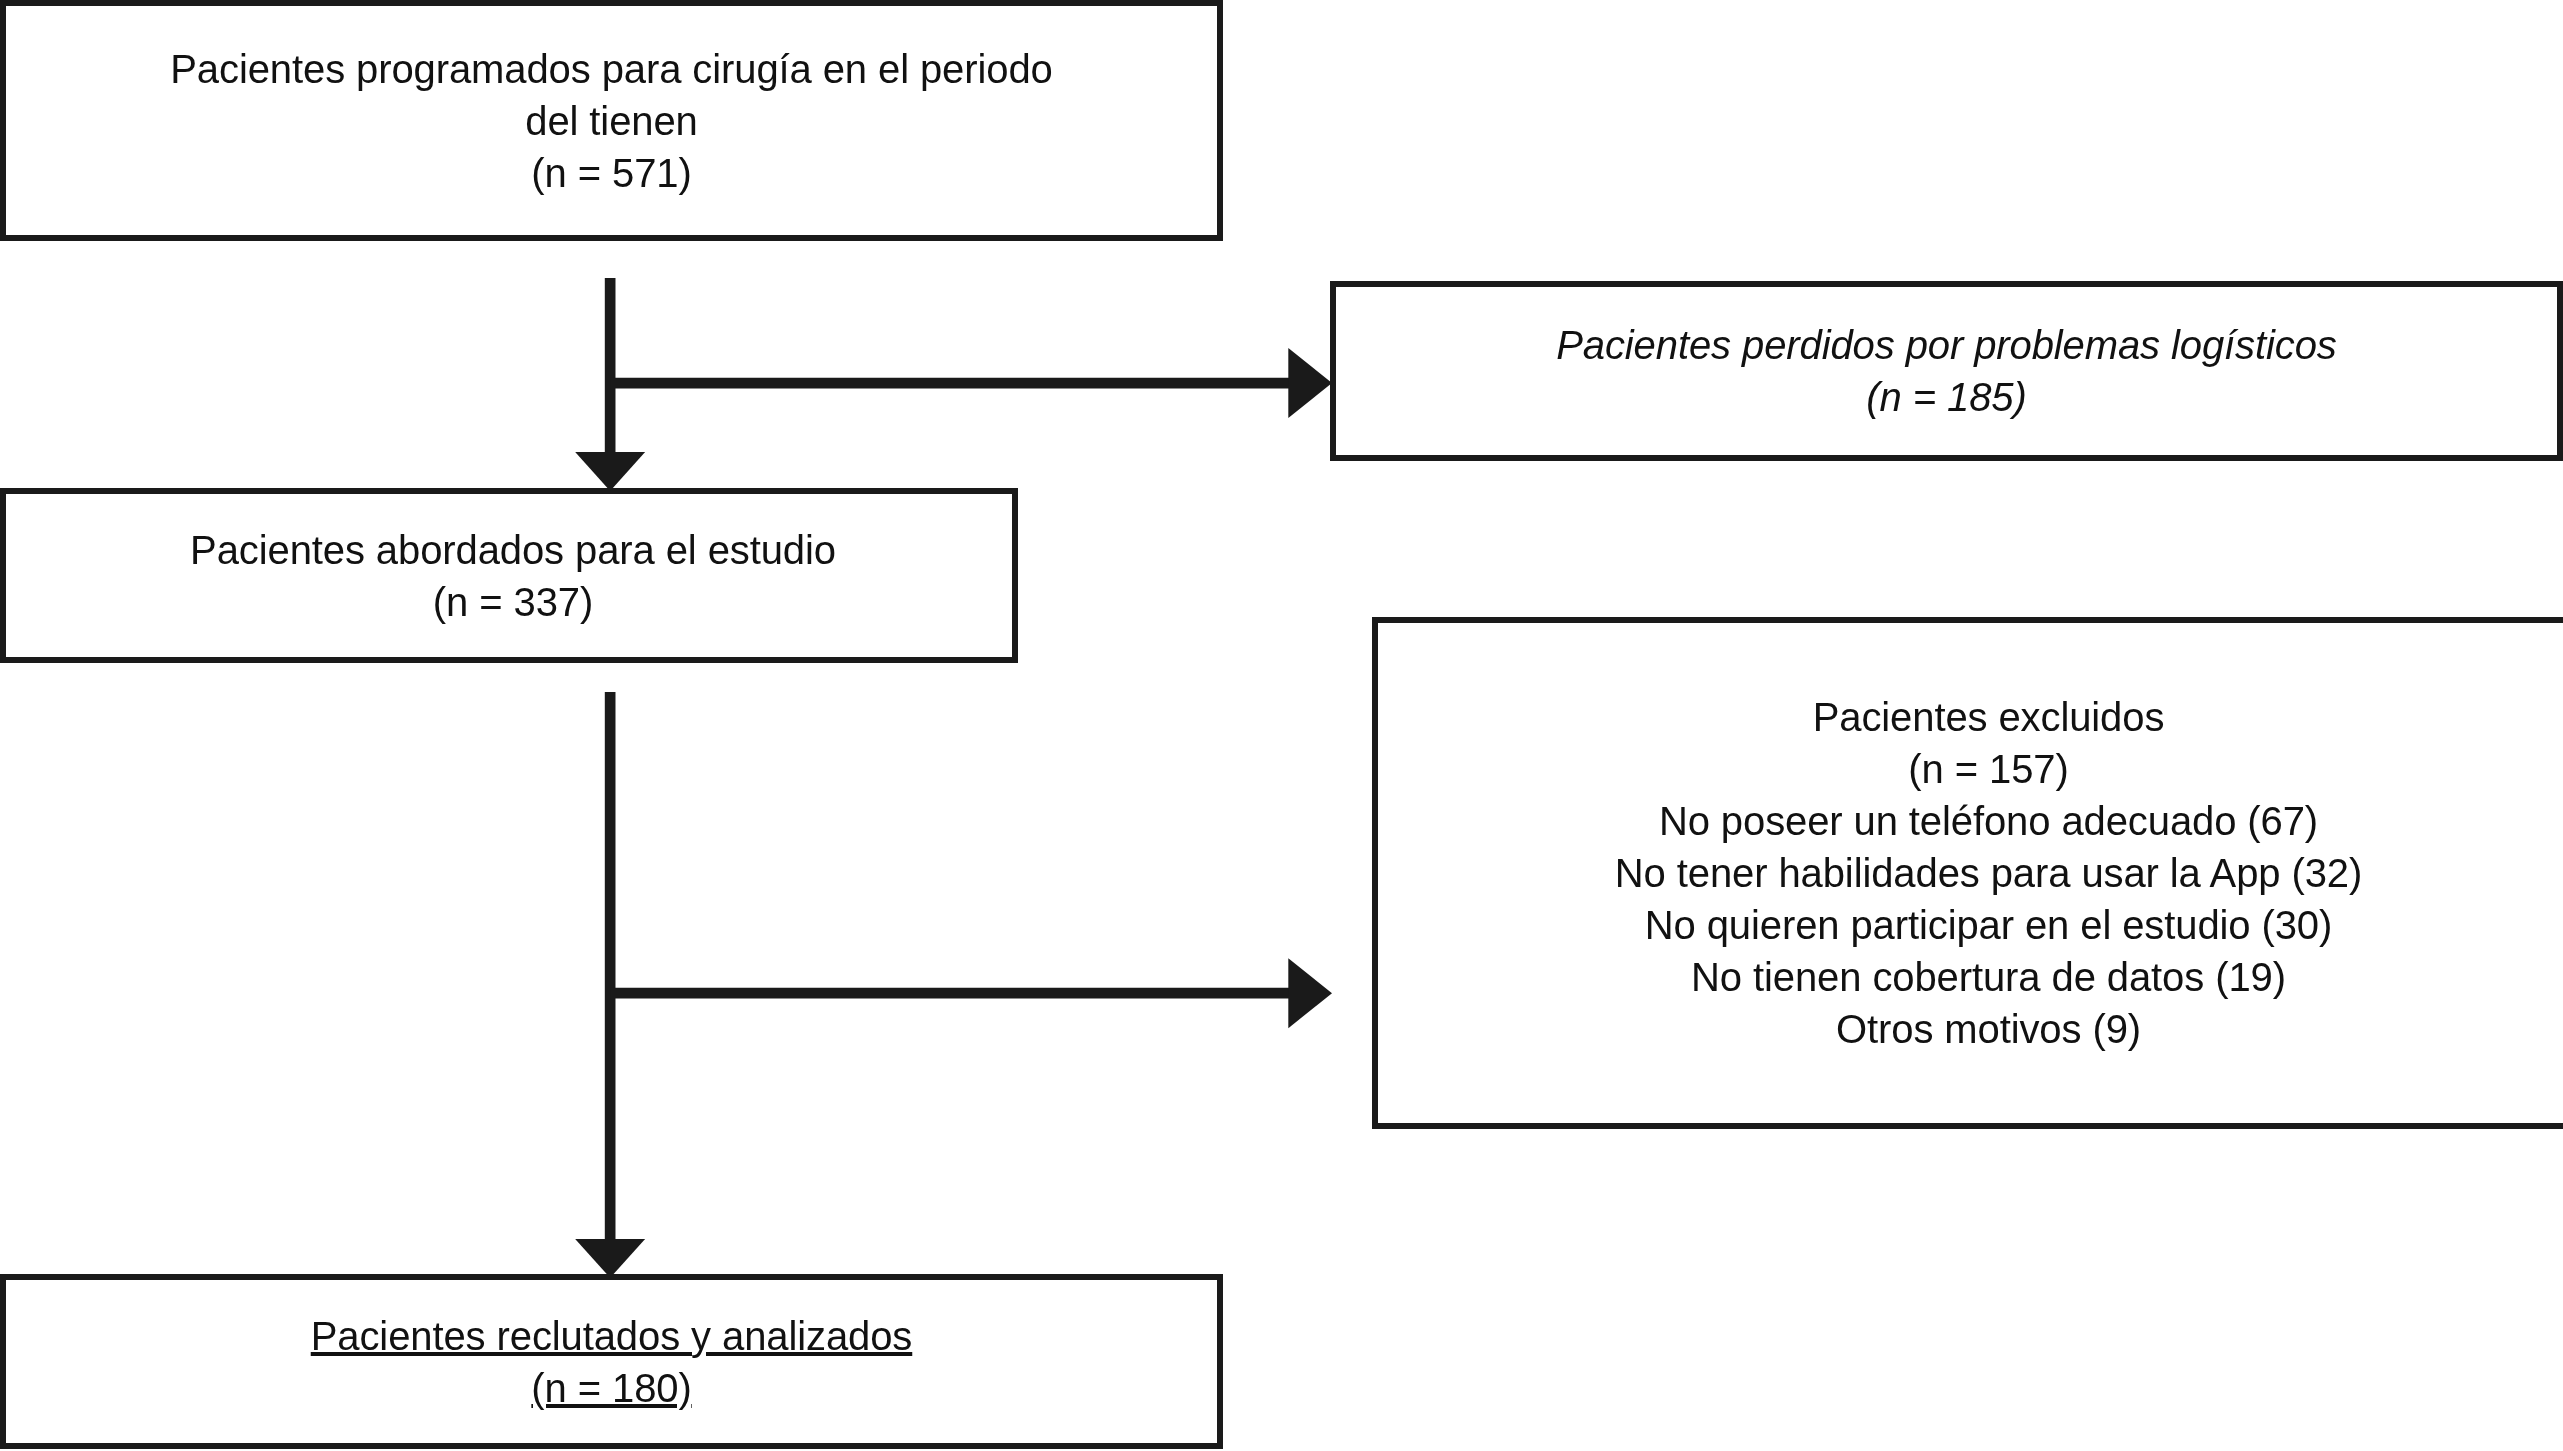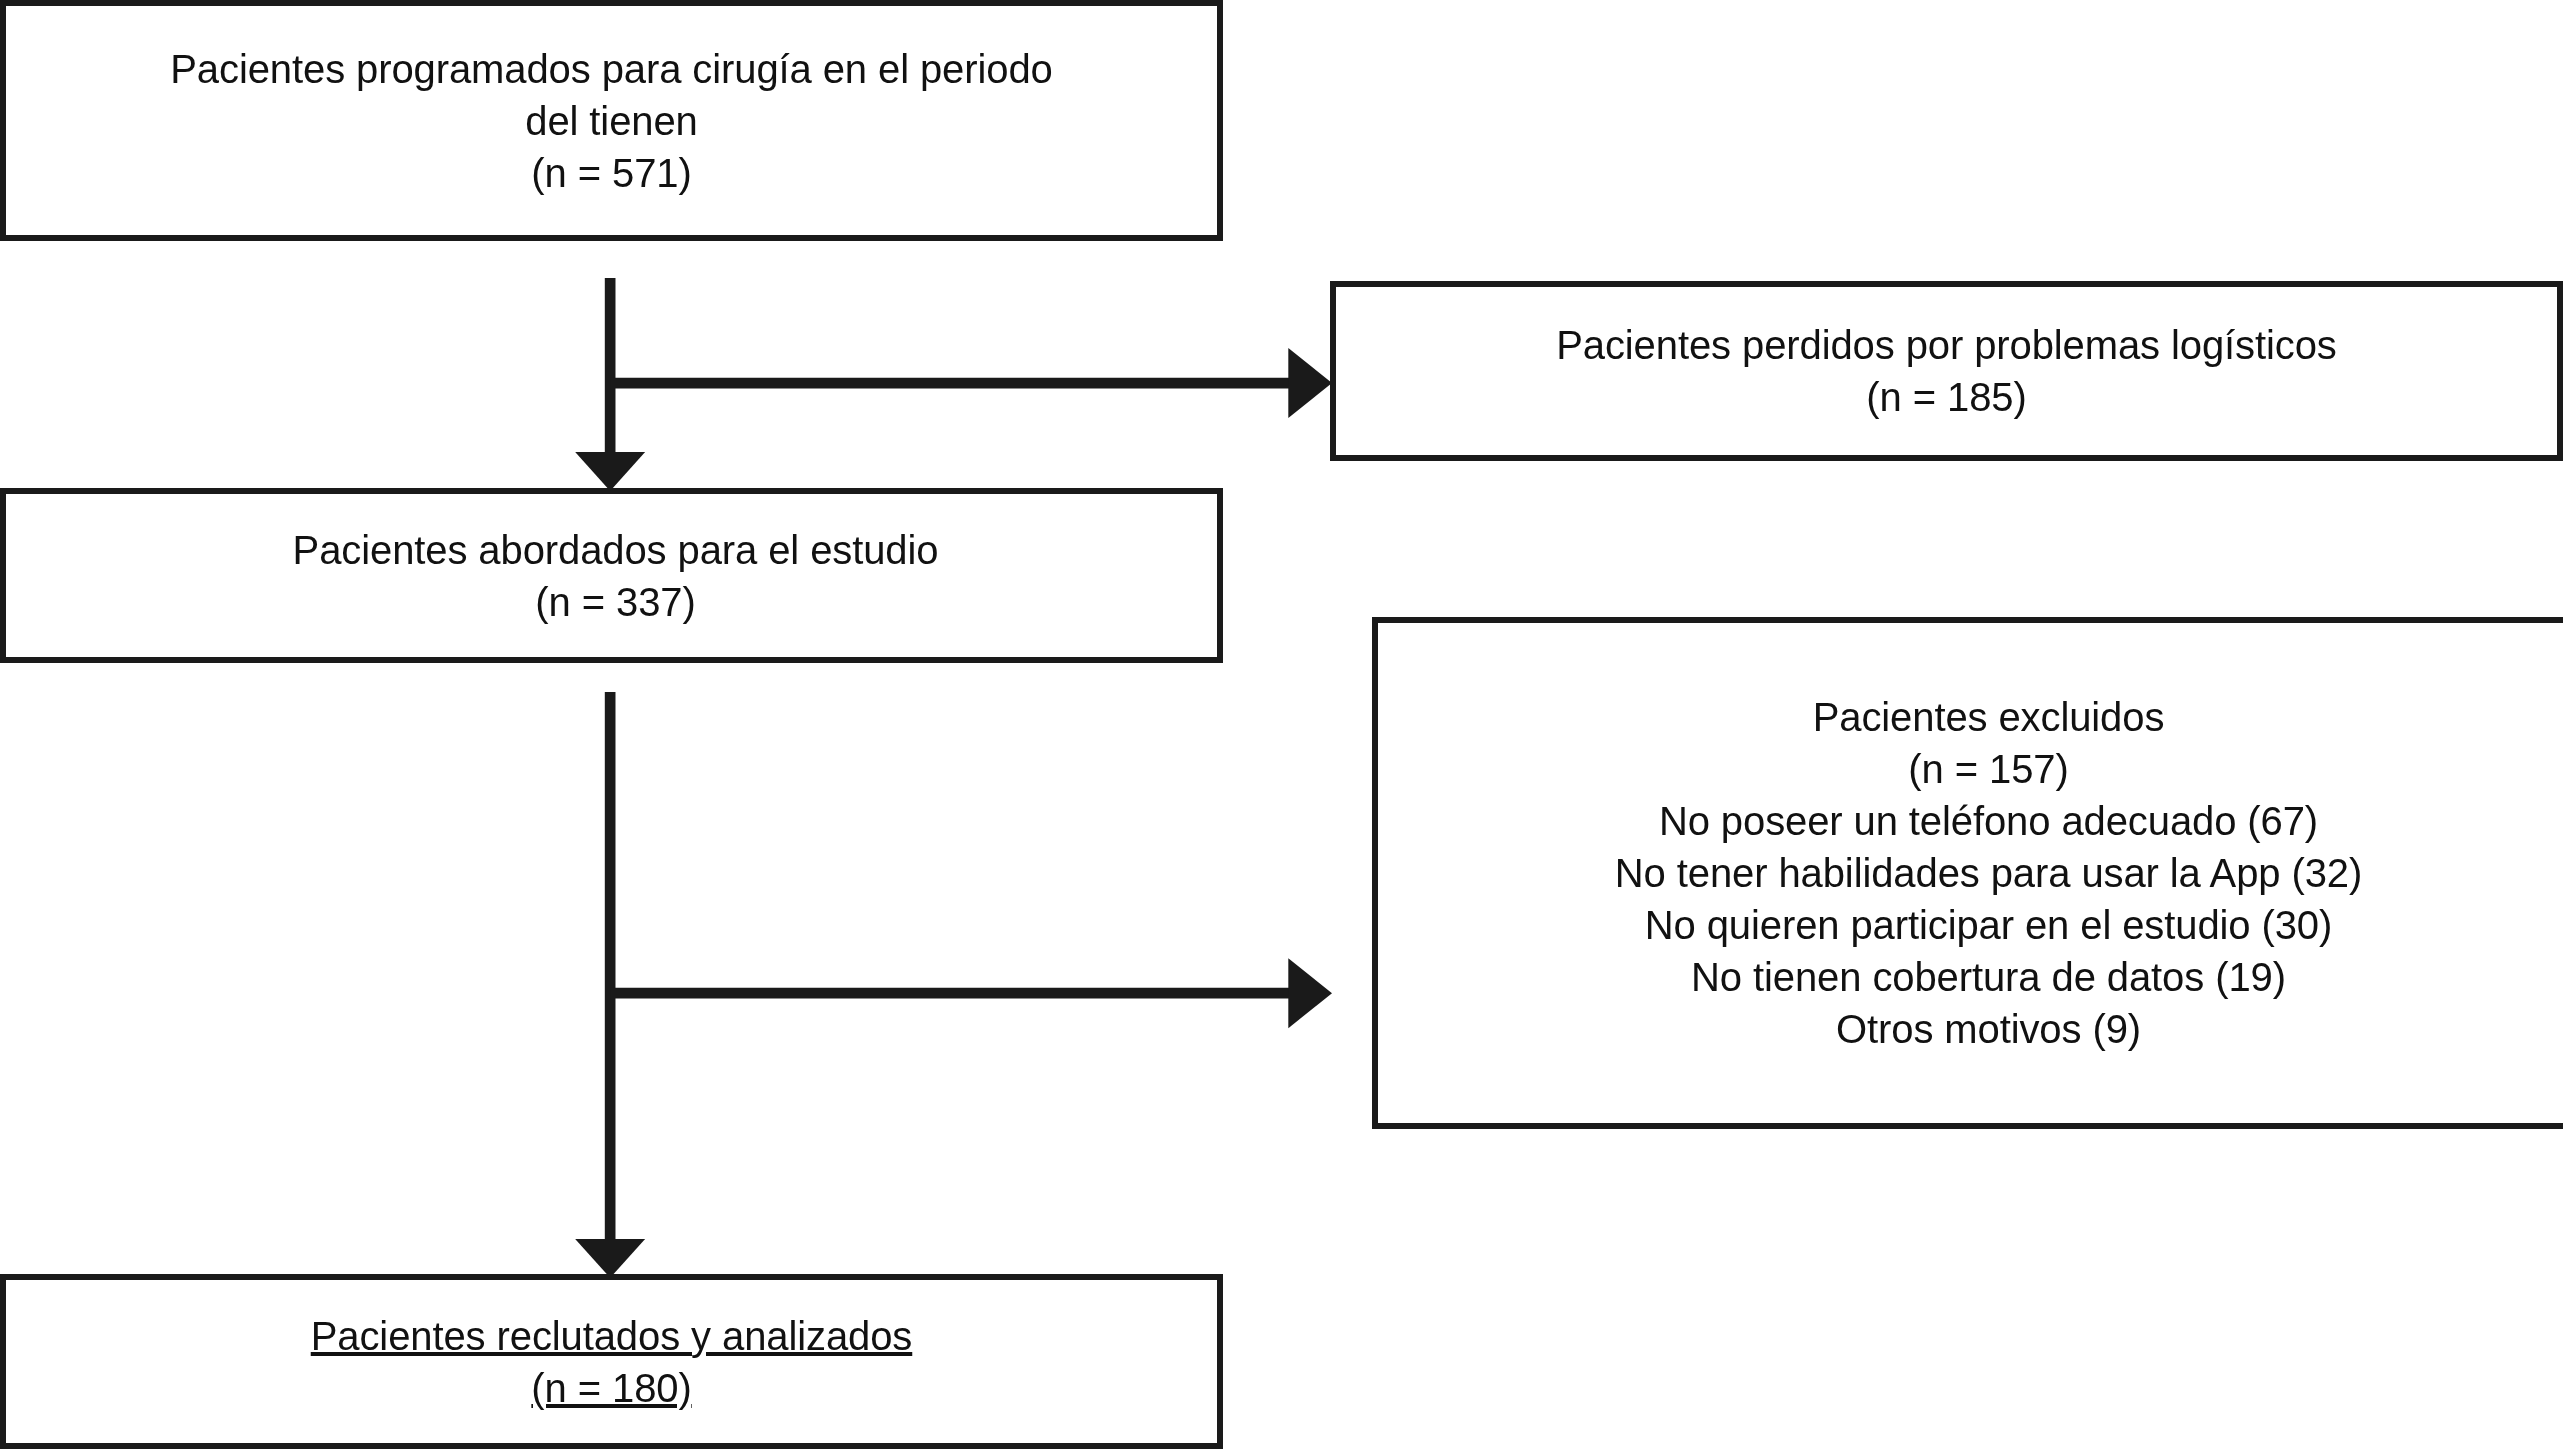--- a/index.html
+++ b/index.html
@@ -32,22 +32,22 @@
     line-height: 1.30;
     letter-spacing: -0.1px;
   }
   .node-box .line {
     display: block;
     white-space: nowrap;
   }
 
   
   #node-scheduled   { left: 0px;    top: 0px;    width: 1223px; height: 241px; }
-  #node-lost        { left: 1330px; top: 281px;  width: 1233px; height: 180px; }
-  #node-approached  { left: 0px;    top: 488px;  width: 1223px; height: 175px; padding-left: 8px; }
+  #node-lost        { left: 1330px; top: 281px;  width: 1233px; height: 180px; font-style: italic; }
+  #node-approached  { left: 0px;    top: 488px;  width: 1018px; height: 175px; padding-left: 8px; }
   #node-excluded    { left: 1372px; top: 617px;  width: 1233px; height: 512px; }
   #node-recruited   { left: 0px;    top: 1274px; width: 1223px; height: 175px; text-decoration: underline; }
 
   
   #connectors {
     position: absolute;
     left: 0;
     top: 0;
     width: 2563px;
     height: 1452px;

